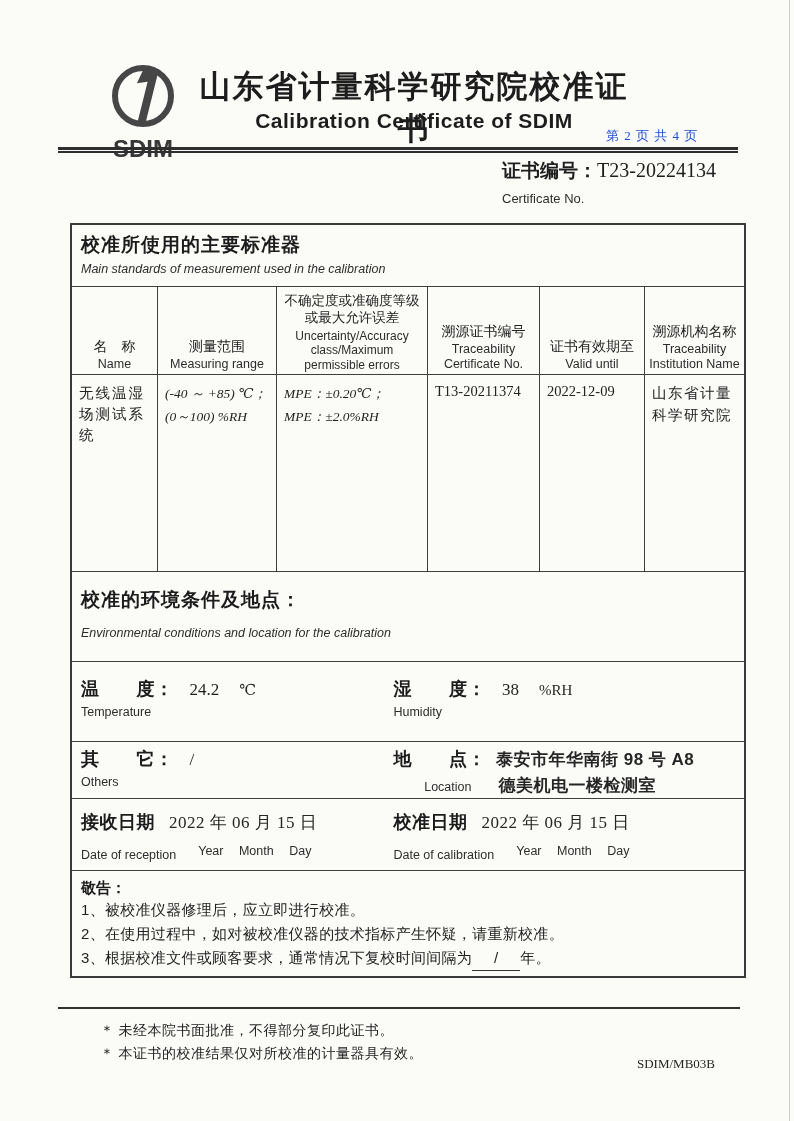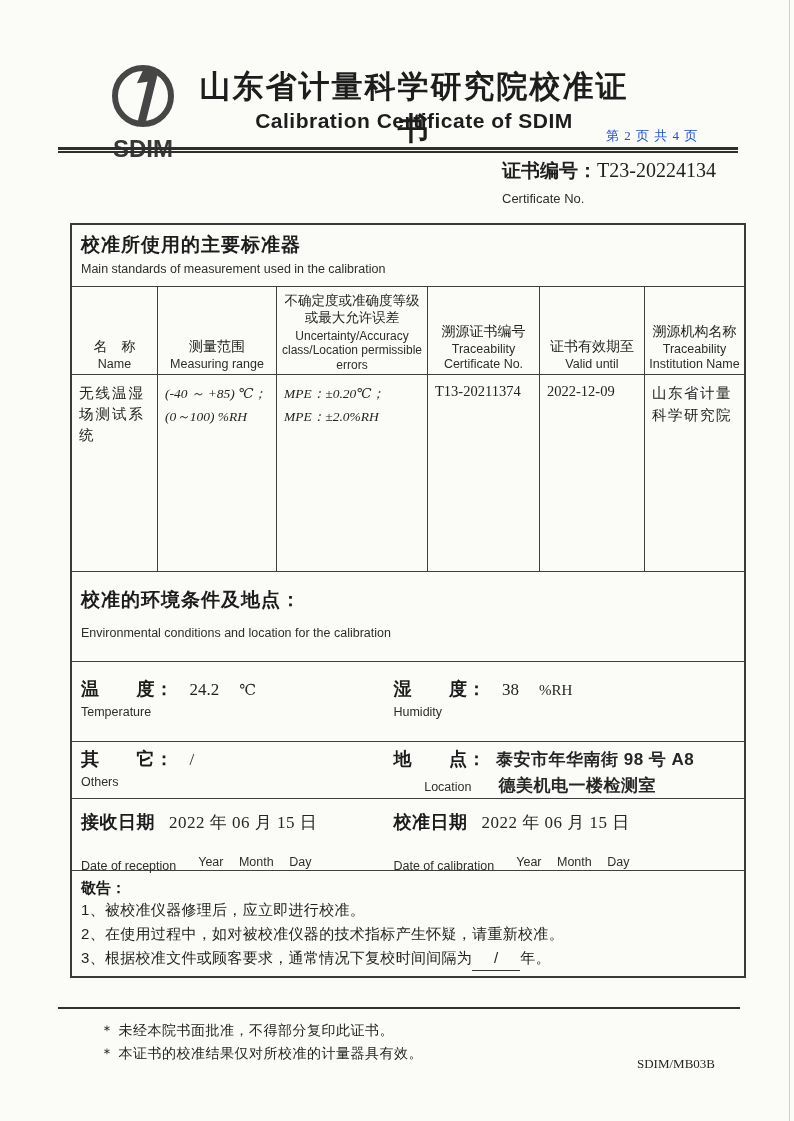--- a/index.html
+++ b/index.html
@@ -41,21 +41,21 @@
   
   .doc-table {
     position:absolute; left:70px; top:223px; width:676px; height:755px;
     border:2px solid #3a3a3a; display:flex; flex-direction:column; background:transparent;
   }
   .sec { border-bottom:1.6px solid #3f3f3f; }
   .sec:last-child { border-bottom:none; flex:1; }
 
   .sec-title { height:62px; padding:7px 0 0 9px; }
   .sec-title-cn { font-size:19px; font-weight:600; letter-spacing:1px; color:#1c1c1c; }
-  .sec-title-en { font-size:12.5px; margin-top:4px; color:#2d2d2d; }
+  .sec-title-en { font-size:12.5px; margin-top:4px; color:#2d2d2d;font-style:italic; }
 
   .std-grid { display:grid; grid-template-columns:86px 119px 151px 112px 105px auto; }
   .std-grid > div { border-right:1.4px solid #3f3f3f; }
   .std-grid > div:last-child { border-right:none; }
 
   .std-head { height:88px; }
   .std-head > div { display:flex; flex-direction:column; align-items:center; justify-content:flex-end; text-align:center; padding:2px 4px; }
   .col-cn { font-size:14px; font-weight:500; color:#1f1f1f; line-height:1.25; }
   .col-en { font-size:12.5px; margin-top:2px; color:#2c2c2c; line-height:1.2; }
   .col-uncert .col-cn { font-size:13.5px; }
@@ -82,21 +82,21 @@
   .f-label { font-size:18px; font-weight:600; color:#1c1c1c; letter-spacing:0.5px; }
   .f-value { font-family:"Liberation Serif","DejaVu Serif",serif; font-size:17px; color:#1f1f1f; margin-left:16px; }
   .f-unit  { font-size:15px; margin-left:20px; font-family:"Liberation Serif","DejaVu Serif",serif; }
   .f-en    { font-size:12.5px; color:#2d2d2d; margin-top:4px; }
   .loc-value { font-size:17px; font-weight:600; margin-left:10px; letter-spacing:0.5px; }
   .loc-line2 { display:flex; align-items:baseline; margin-top:3px; }
   .loc-line2 .f-en { margin-top:0; width:78px;text-align:right; }
   .loc-value2 { font-size:17px; font-weight:600; letter-spacing:0.5px; margin-left:27px; }
 
   .date-value { font-family:"Liberation Serif","DejaVu Serif",serif; font-size:17px; margin-left:14px; letter-spacing:0.5px; }
-  .date-en-line { display:flex; margin-top:21px; }
+  .date-en-line { display:flex; margin-top:10px; }
   .date-units { font-size:12.5px; margin-left:22px; word-spacing:12px; color:#2d2d2d; }
 
   .sec-notice { padding:8px 0 0 9px; }
   .notice-title { font-size:15px; font-weight:600; color:#1b1b1b; }
   .notice-item { font-size:15px; font-weight:500; color:#1f1f1f; line-height:1.6; letter-spacing:0.3px; }
   .blank-slash { display:inline-block; width:48px; text-align:center; border-bottom:1.5px solid #333; }
 
   
   .footer-rule { position:absolute; left:58px; top:1007px; width:682px; border-top:2.5px solid #303030; }
   .footer-notes { position:absolute; left:100px; top:1019px; font-size:14px; line-height:1.65;
@@ -143,21 +143,21 @@
       <div>
         <div class="col-cn">名　称</div>
         <div class="col-en">Name</div>
       </div>
       <div>
         <div class="col-cn">测量范围</div>
         <div class="col-en">Measuring range</div>
       </div>
       <div class="col-uncert">
         <div class="col-cn">不确定度或准确度等级或最大允许误差</div>
-        <div class="col-en">Uncertainty/Accuracy class/Location permissible errors</div>
+        <div class="col-en">Uncertainty/Accuracy class/Maximum permissible errors</div>
       </div>
       <div>
         <div class="col-cn">溯源证书编号</div>
         <div class="col-en">Traceability Certificate No.</div>
       </div>
       <div>
         <div class="col-cn">证书有效期至</div>
         <div class="col-en">Valid until</div>
       </div>
       <div>

